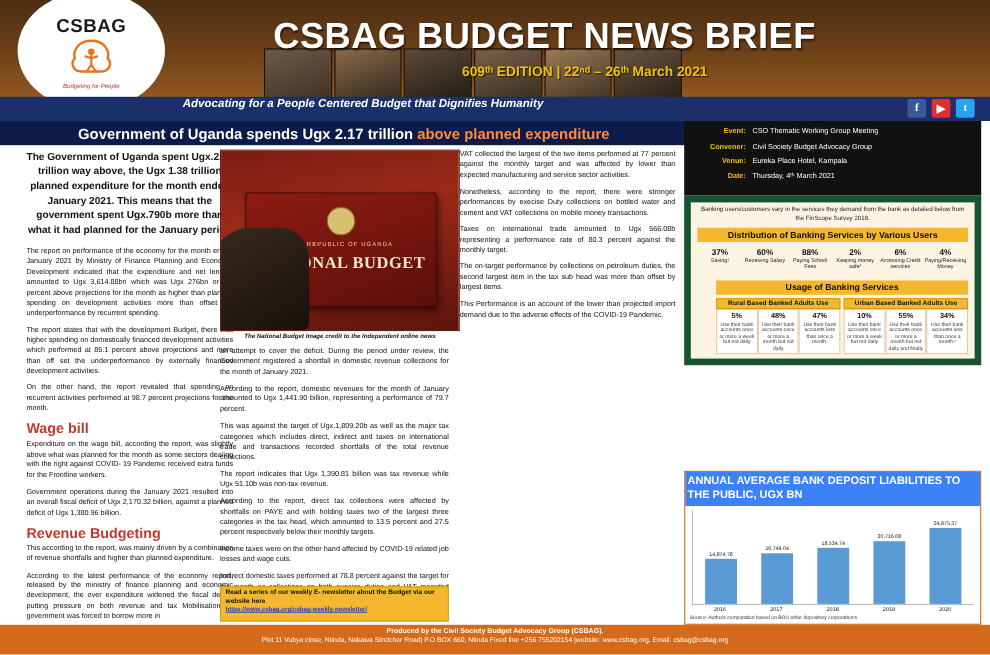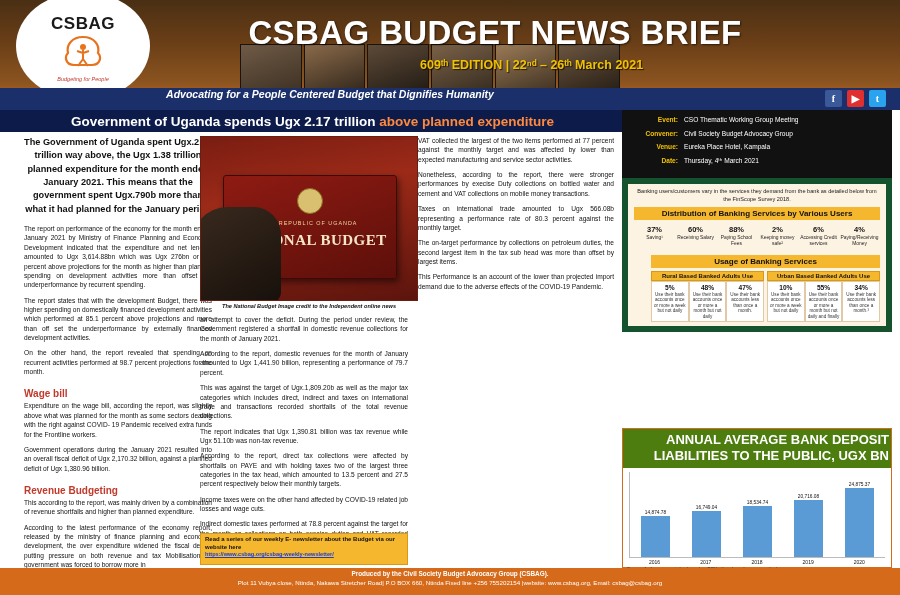--- a/index.html
+++ b/index.html
@@ -92,21 +92,21 @@
   }
   .lede {
     font-size:9.2px; font-weight:bold; line-height:1.45; color:#111;
     text-align:center; margin-bottom:8px;
   }
   .body-p {
     font-size:6.6px; line-height:1.42; color:#111; text-align:justify;
     margin:0 0 6px 0;
   }
   .sub-head {
-    font-size:10px; font-weight:bold; color:#c0392b; margin:12px 0 2px 0;
+    font-size:13px; font-weight:bold; color:#c0392b; margin:0 0 2px 0;
   }
 
   
   .center-img {
     position:absolute; left:200px; top:136px; width:218px; height:165px;
     background:linear-gradient(170deg,#7a1d12 0%, #9c2a18 35%, #5c140d 100%);
     border:1px solid #6b1d12; overflow:hidden;
   }
   .folder {
     position:absolute; left:22px; top:38px; width:174px; height:104px;
@@ -206,22 +206,22 @@
   }
   .u-pct { font-size:6.6px; font-weight:bold; color:#111; }
   .u-lab { font-size:4.6px; color:#333; line-height:1.2; margin-top:1px; }
 
   
   .chart-box {
     position:absolute; left:622px; top:428px; width:270px; height:140px;
     background:#ffffff; border:1px solid #d56a1b;
   }
   .chart-title {
-    background:#4d7c0f; color:#ffffff; text-align:right;
-    font-size:13px; font-weight:bold; padding:3px 2px; line-height:1.25;
+    background:#3b82f6; color:#ffffff; text-align:left;
+    font-size:10px; font-weight:bold; padding:3px 2px; line-height:1.25;
   }
   .chart-plot {
     position:relative; height:86px; margin:4px 6px 0 6px;
     border-left:1px solid #bbb; border-bottom:1px solid #bbb;
   }
   .bars { position:absolute; left:0; bottom:0; width:100%; height:100%;
     display:flex; align-items:flex-end; justify-content:space-around; }
   .bar-wrap { width:16%; display:flex; flex-direction:column; align-items:center; height:100%; justify-content:flex-end; }
   .bar-val { font-size:4.8px; color:#111; margin-bottom:1px; }
   .bar { width:70%; background:#5b9bd5; }

